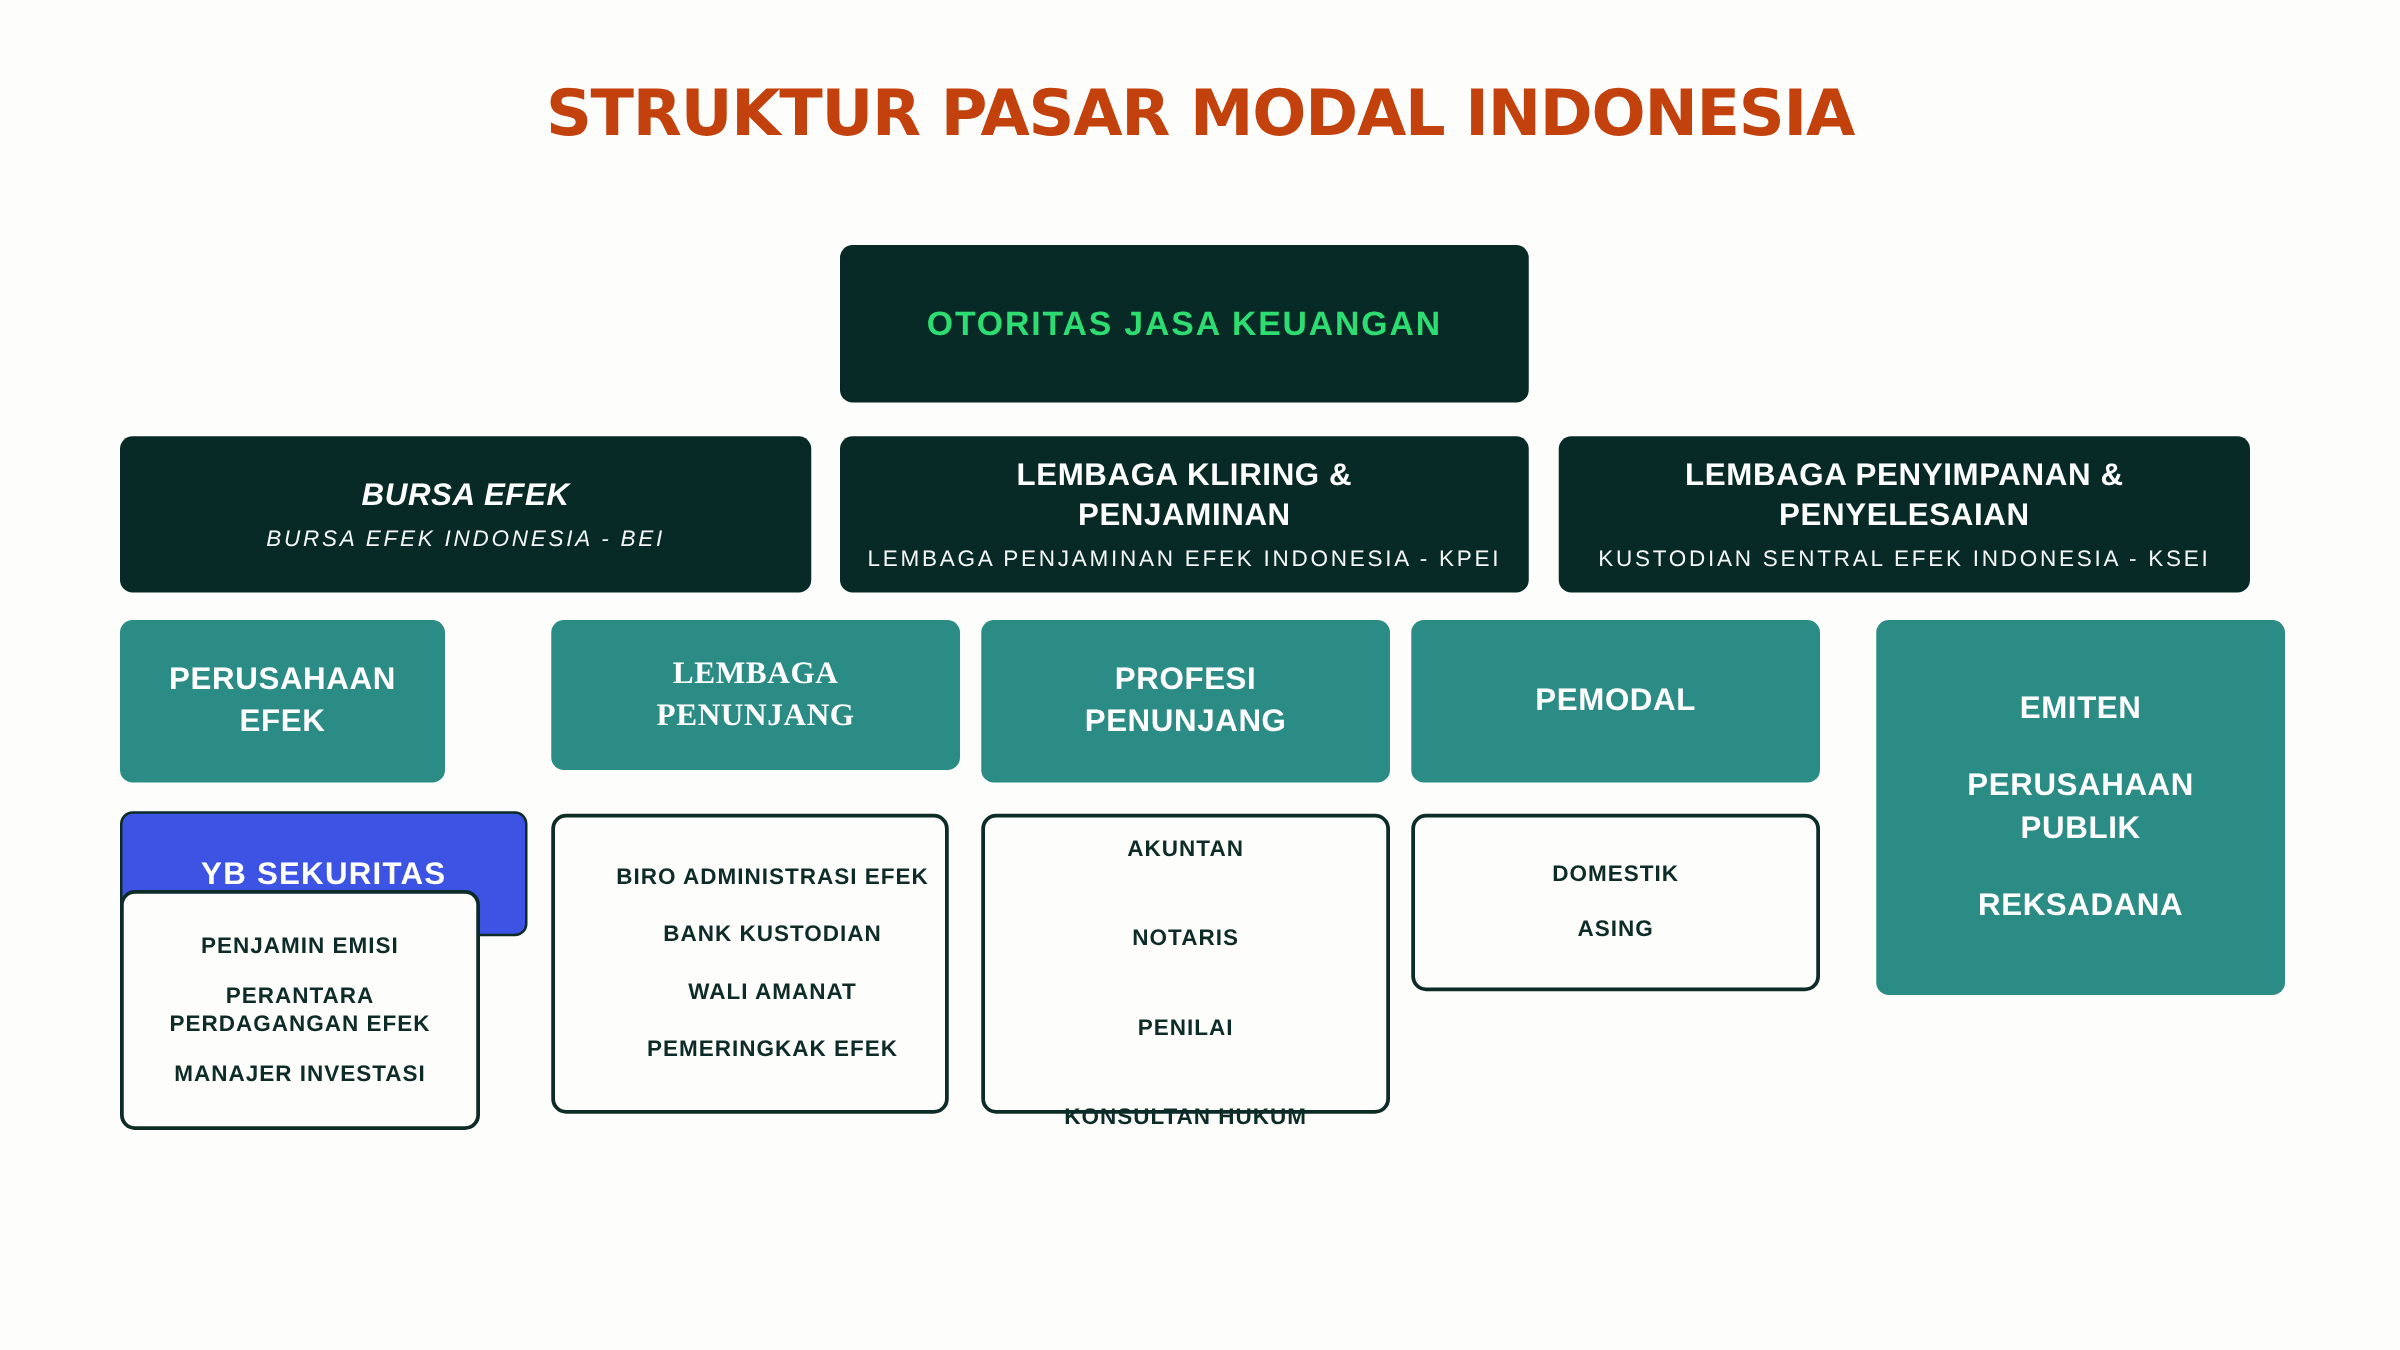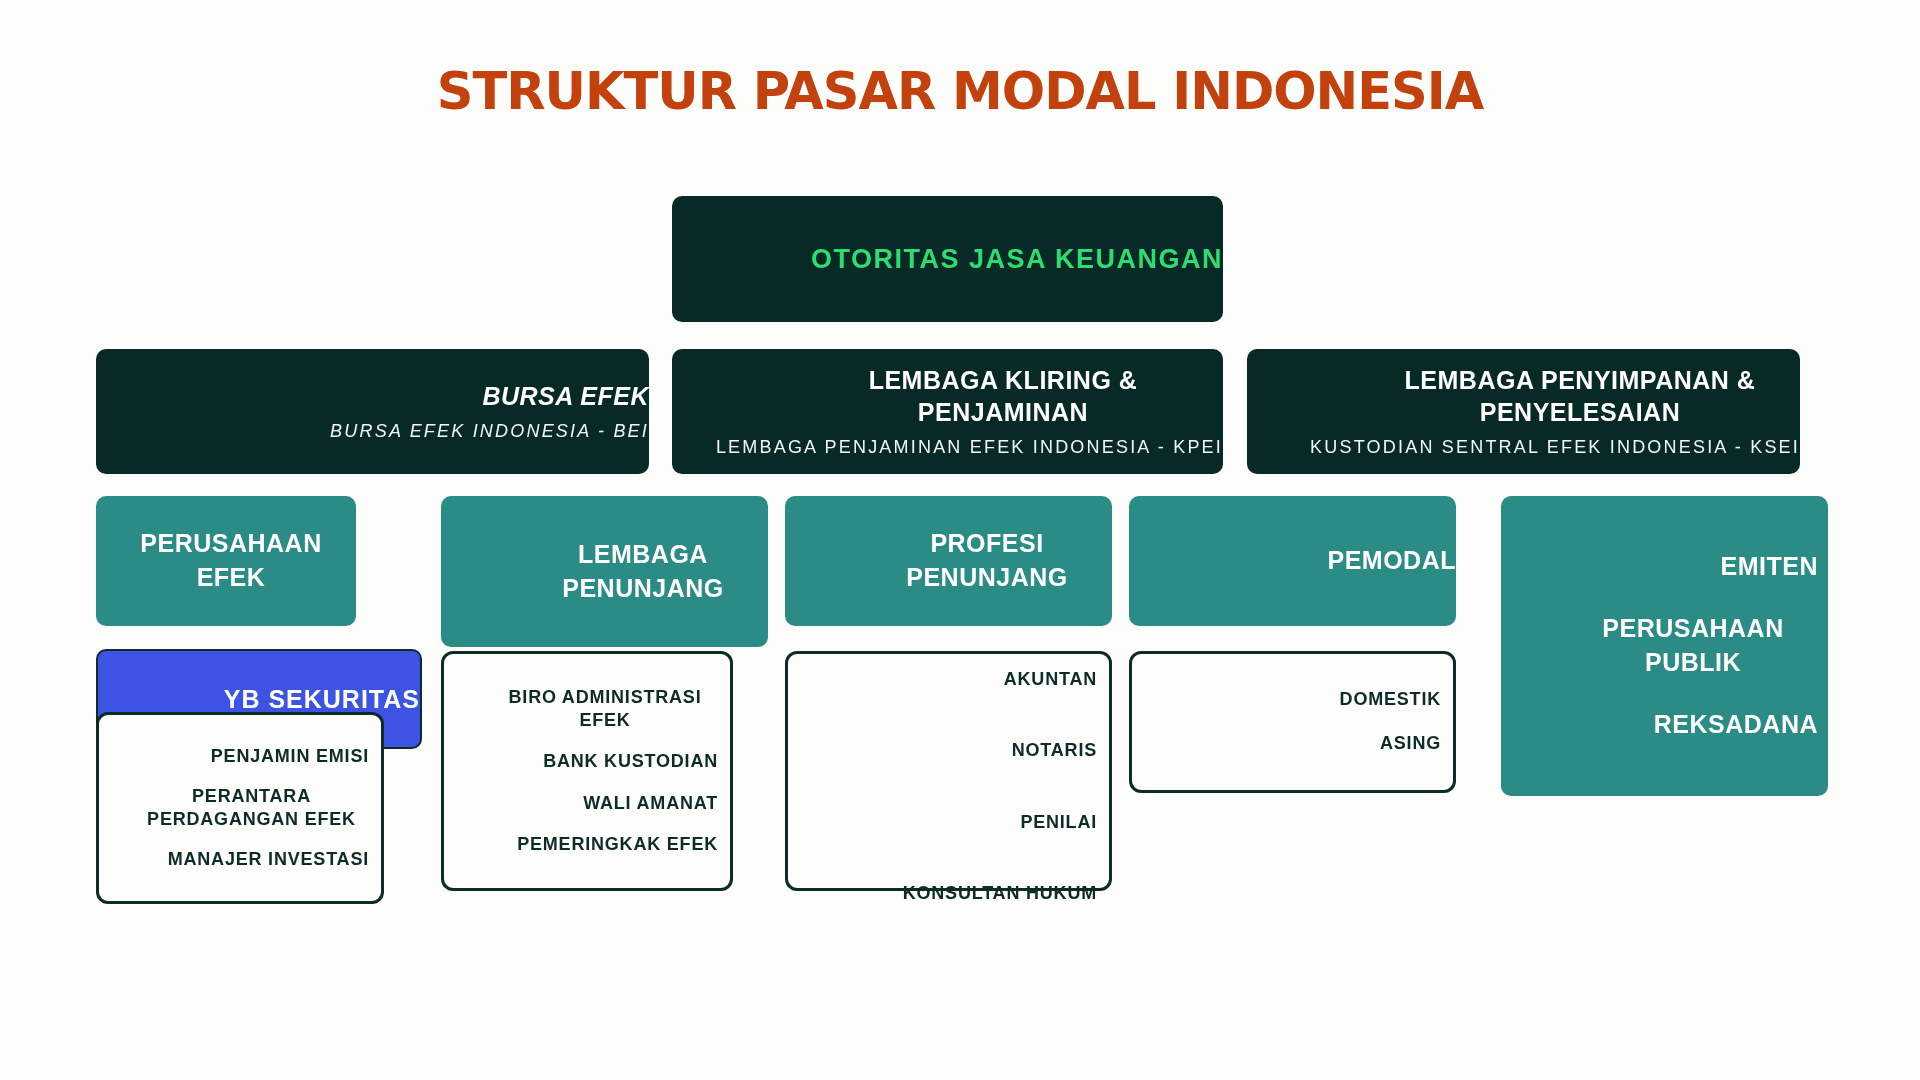--- a/index.html
+++ b/index.html
@@ -11,21 +11,21 @@
   .page-title {
     position:absolute; left:0; right:0; top:62px;
     text-align:center;
     font-family:"DejaVu Sans", sans-serif;
     font-weight:bold; font-size:51px; letter-spacing:-1px;
     color:#c2410c;
   }
   .box {
     position:absolute; box-sizing:border-box;
     display:flex; flex-direction:column;
-    align-items:flex-end; justify-content:center;
+    align-items:center; justify-content:center;
     text-align:center;
   }
   .dark  { background:#072a26; color:#ffffff; border-radius:10px; }
   .teal  { background:#2b8b85; color:#ffffff; border-radius:10px; }
   .blue  { background:#3d53e3; color:#ffffff; border-radius:10px; border:2px solid #0d2b27; }
   .white { background:#fdfdfb; border:3px solid #0d2b27; border-radius:12px; color:#0d2b27; }
 
   .ojk-label {
     color:#2edd72; font-weight:bold; font-size:27px; letter-spacing:1.5px;
   }
@@ -74,21 +74,21 @@
 
   <div class="box dark" style="left:1247px; top:349px; width:553px; height:125px;">
     <div class="dark-title">LEMBAGA PENYIMPANAN &amp; PENYELESAIAN</div>
     <div class="dark-sub">KUSTODIAN SENTRAL EFEK INDONESIA - KSEI</div>
   </div>
 
   <div class="box teal" style="left:96px; top:496px; width:260px; height:130px;">
     <div class="pillar-label">PERUSAHAAN EFEK</div>
   </div>
 
-  <div class="box teal" style="left:441px; top:496px; width:327px; height:151px;">
+  <div class="box teal" style="left:441px; top:496px; width:327px; height:120px;font-family:Liberation Serif, serif;">
     <div class="pillar-label">LEMBAGA PENUNJANG</div>
   </div>
 
   <div class="box teal" style="left:785px; top:496px; width:327px; height:130px;">
     <div class="pillar-label">PROFESI PENUNJANG</div>
   </div>
 
   <div class="box teal" style="left:1129px; top:496px; width:327px; height:130px;">
     <div class="pillar-label">PEMODAL</div>
   </div>
@@ -96,21 +96,21 @@
   <div class="box teal tall-teal" style="left:1473px; top:496px; width:327px; height:300px;">
     <div class="pillar-label">EMITEN</div>
     <div class="pillar-label">PERUSAHAAN PUBLIK</div>
     <div class="pillar-label">REKSADANA</div>
   </div>
 
   <div class="box blue" style="left:96px; top:649px; width:326px; height:100px;">
     <div class="blue-label">YB SEKURITAS</div>
   </div>
 
-  <div class="box white list-box" style="left:441px; top:651px; width:292px; height:240px;padding-left:48px;">
+  <div class="box white list-box" style="left:441px; top:651px; width:318px; height:240px;padding-left:48px;">
     <div class="small-label">BIRO ADMINISTRASI EFEK</div>
     <div class="small-label">BANK KUSTODIAN</div>
     <div class="small-label">WALI AMANAT</div>
     <div class="small-label">PEMERINGKAK EFEK</div>
   </div>
 
   <div class="box white list-box" style="left:785px; top:651px; width:327px; height:240px;gap:48px;">
     <div class="small-label">AKUNTAN</div>
     <div class="small-label">NOTARIS</div>
     <div class="small-label">PENILAI</div>

